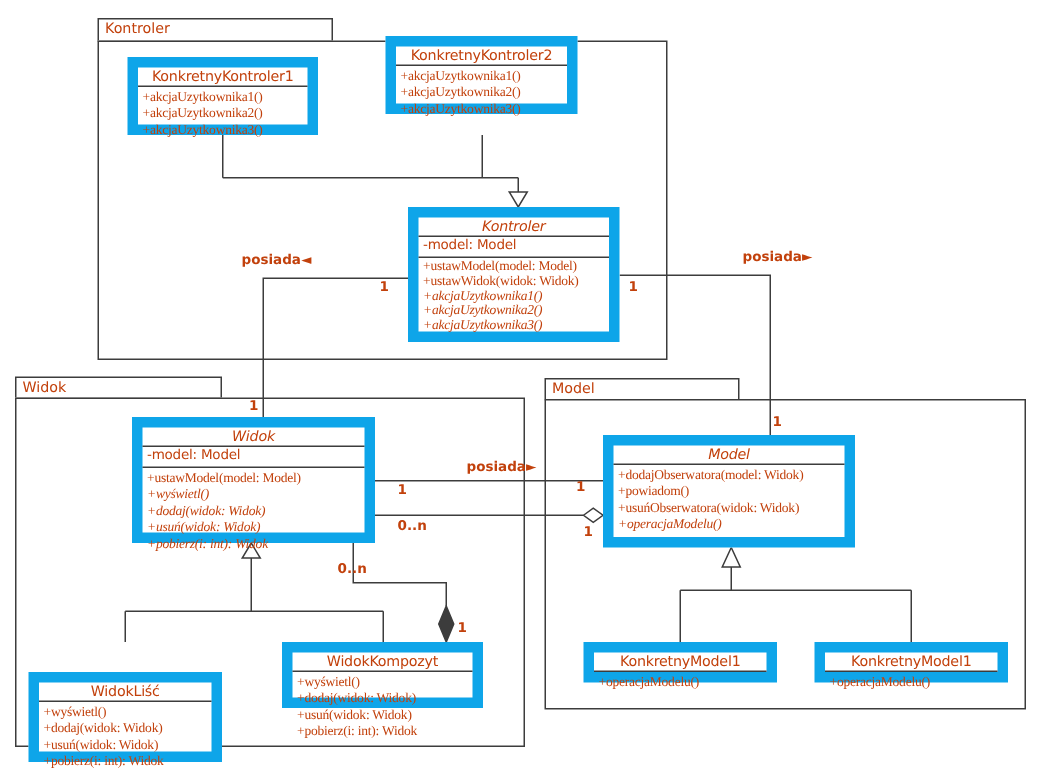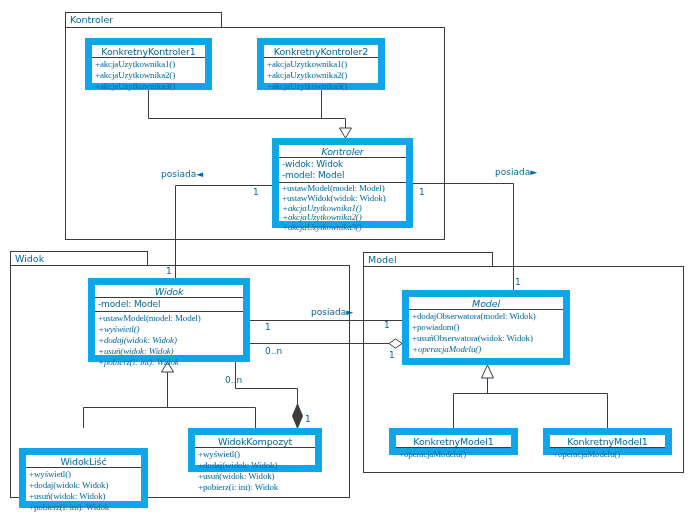--- a/index.html
+++ b/index.html
@@ -1,19 +1,19 @@
 <!DOCTYPE html>
 <html><head>
 <meta charset="utf-8">
 <style>
   * { margin:0; padding:0; box-sizing:border-box; }
   html,body { background:#ffffff; }
   .canvas {
     position:relative; width:697px; height:512px; background:#ffffff;
-    font-family:"DejaVu Sans", sans-serif; color:#0369a1; overflow:hidden;
+    font-family:"DejaVu Sans", sans-serif; color:#c2410c; overflow:hidden;
   }
   
   .pkg-tab {
     position:absolute; border:1px solid #3c3c3c; background:#ffffff;
     font-size:9.5px; line-height:13px; padding-left:4px; z-index:1;
   }
   .pkg-body {
     position:absolute; border:1px solid #3c3c3c; background:#ffffff; z-index:1;
   }
   
@@ -26,21 +26,21 @@
     border-bottom:1px solid #3c3c3c; white-space:nowrap; overflow:hidden;
   }
   .cls-attrs { border-bottom:1px solid #3c3c3c; padding:1px 3px; }
   .cls-methods { padding:1px 3px;font-family:Liberation Serif, serif; }
   .row { white-space:nowrap; line-height:11px; }
   .rows-tight .row { line-height:9.8px; }
   .it { font-style:italic; }
   
   .lbl, .mult {
     position:absolute; z-index:4; font-size:9px; line-height:10px;
-    background:transparent; white-space:nowrap;
+    background:transparent; white-space:nowrap;font-weight:bold;
   }
   .overlay { position:absolute; left:0; top:0; z-index:2; }
   .overlay path { stroke:#3c3c3c; stroke-width:1; fill:none; }
 </style>
 </head>
 <body>
 
 <div class="canvas">
 
   <div class="pkg-tab" style="left:65px;top:12px;width:157px;height:16px">
@@ -84,33 +84,32 @@
 
   <div class="cls" style="left:85px;top:38px;width:127px;height:52px">
     <div class="cls-title">KonkretnyKontroler1</div>
     <div class="cls-methods">
       <div class="row">+akcjaUzytkownika1()</div>
       <div class="row">+akcjaUzytkownika2()</div>
       <div class="row">+akcjaUzytkownika3()</div>
     </div>
   </div>
 
-  <div class="cls" style="left:257px;top:38px;width:128px;height:52px">
+  <div class="cls" style="left:257px;top:24px;width:128px;height:52px">
     <div class="cls-title">KonkretnyKontroler2</div>
     <div class="cls-methods">
       <div class="row">+akcjaUzytkownika1()</div>
       <div class="row">+akcjaUzytkownika2()</div>
       <div class="row">+akcjaUzytkownika3()</div>
     </div>
   </div>
 
   <div class="cls" style="left:272px;top:138px;width:141px;height:90px">
     <div class="cls-title it">Kontroler</div>
     <div class="cls-attrs">
-      <div class="row">-widok: Widok</div>
       <div class="row">-model: Model</div>
     </div>
     <div class="cls-methods rows-tight">
       <div class="row">+ustawModel(model: Model)</div>
       <div class="row">+ustawWidok(widok: Widok)</div>
       <div class="row it">+akcjaUzytkownika1()</div>
       <div class="row it">+akcjaUzytkownika2()</div>
       <div class="row it">+akcjaUzytkownika3()</div>
     </div>
   </div>

